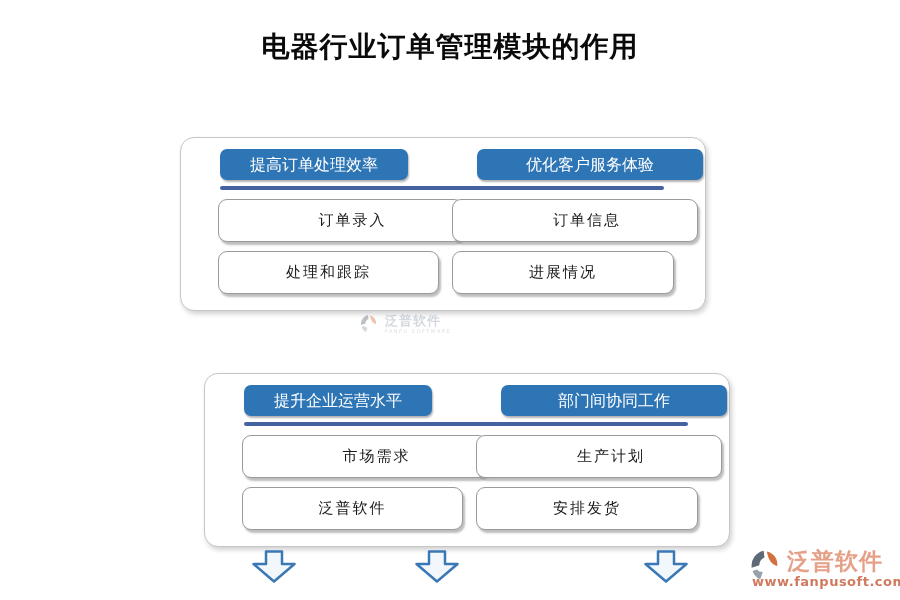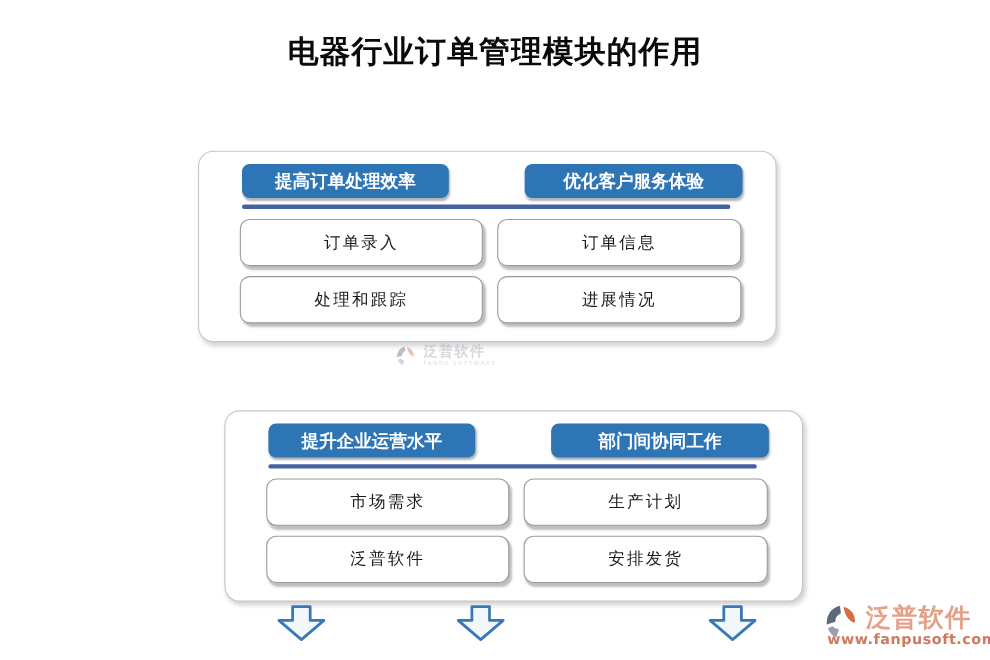--- a/index.html
+++ b/index.html
@@ -14,38 +14,38 @@
   }
   .panel {
     position:absolute; left:180px; width:524px; height:172px;
     background:#fff; border:1.5px solid #c6c6c6; border-radius:14px;
     box-shadow:2px 3px 5px rgba(0,0,0,.18);
   }
   .panel-1 { top:137px; }
   .panel-2 { top:373px;margin-left:24px; }
   .hdr {
     position:absolute; top:11px; height:31px; line-height:31px;
-    background:var(--header-blue,#2E75B6); color:#fff; font-weight:bold; font-size:16px;
+    background:var(--header-blue,#2E75B6); color:#fff; font-weight:normal; font-size:16px;
     text-align:center; border-radius:7px; box-shadow:1px 2px 2px rgba(0,0,0,.3);
   }
   .hdr-l { left:39px;  width:188px; }
-  .hdr-r { left:296px; width:198px; }
+  .hdr-r { left:296px; width:226px; }
   .divider {
     position:absolute; left:39px; top:48px; width:444px; height:4px;
     background:var(--divider-blue,#44629F); border-radius:2px;
   }
   .itembox {
     position:absolute; height:41px; line-height:41px; text-align:center;
     background:#fff; border:1px solid #9a9a9a; border-radius:9px;
     font-size:15px; color:#1a1a1a; letter-spacing:2px;
     box-shadow:2px 3px 2px rgba(110,110,110,.45);
   }
   .c1 { left:37px;  width:219px; }
   .c2 { left:271px; width:220px; }
-  .r1 { top:61px; }
+  .r1 { top:61px;padding-left:24px; }
   .r2 { top:113px; }
   .arrow { position:absolute; top:550px; width:44px; height:33px; }
   .arrow polygon {
     fill:#f2f7fc; stroke:var(--arrow-blue,#3A78B5);
     stroke-width:2.5; stroke-linejoin:round;
   }
   .arrow-1 { left:252px; }
   .arrow-2 { left:415px; }
   .arrow-3 { left:644px; }
   .watermark {

